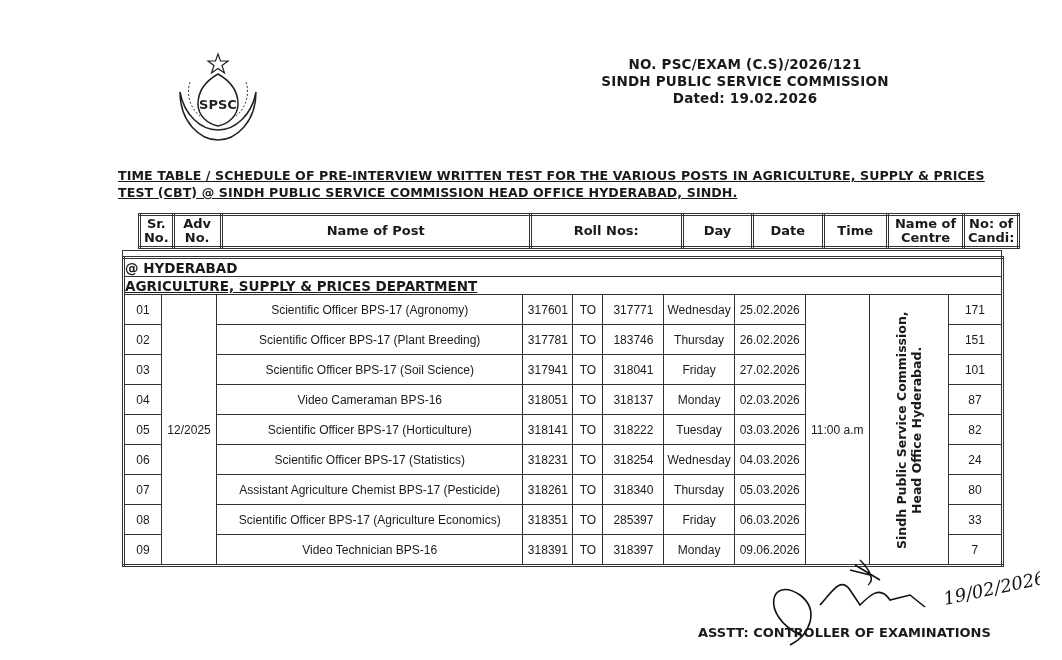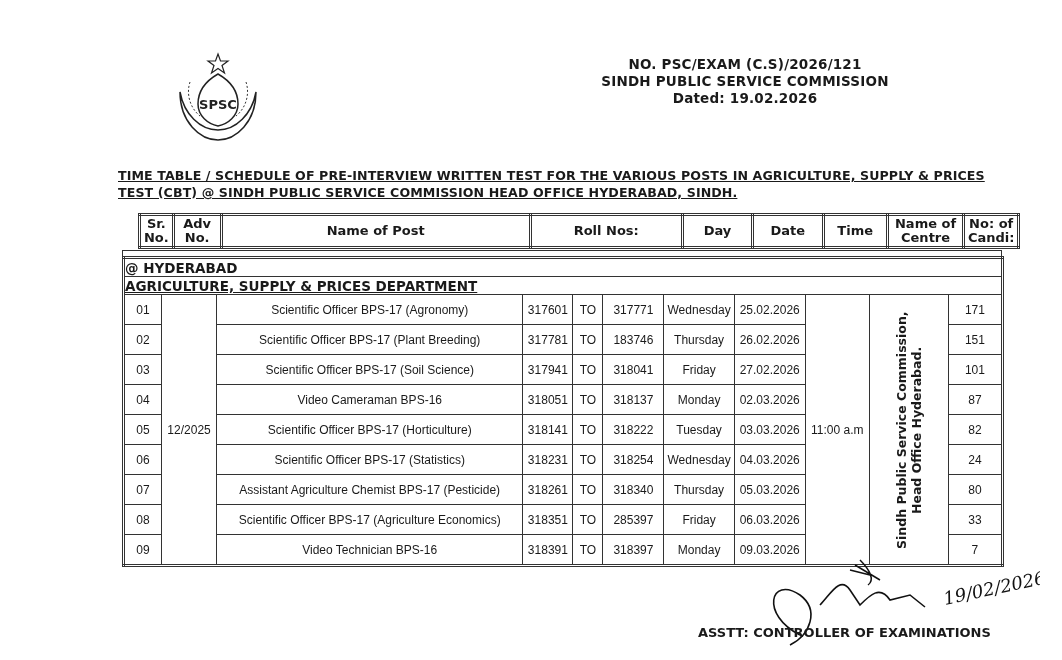--- a/index.html
+++ b/index.html
@@ -169,21 +169,21 @@
         <td class="l">06.03.2026</td>
         <td class="c">33</td>
       </tr>
       <tr>
         <td class="c">09</td>
         <td class="l">Video Technician BPS-16</td>
         <td class="c">318391</td>
         <td class="c">TO</td>
         <td class="c">318397</td>
         <td class="c">Monday</td>
-        <td class="l">09.03.2026</td>
+        <td class="l">09.06.2026</td>
         <td class="c">7</td>
       </tr>
     </tbody>
 </table>
 
 <svg class="signature" viewBox="0 0 280 100">
   <path d="M90,15 L110,20 M95,10 L120,25 M100,5 C110,15 115,25 108,30" fill="none" stroke="#111" stroke-width="1.5"></path>
   <path d="M40,80 C0,60 10,20 40,40 C60,55 50,80 30,90 M60,50 C70,40 80,20 90,35 L100,50 C110,40 120,30 130,45 L150,40 L165,52" fill="none" stroke="#111" stroke-width="1.6"></path>
   <text x="185" y="50" font-family="DejaVu Serif, serif" font-style="italic" font-size="18" fill="#111" transform="rotate(-12 185 50)">19/02/2026</text>
 </svg>

